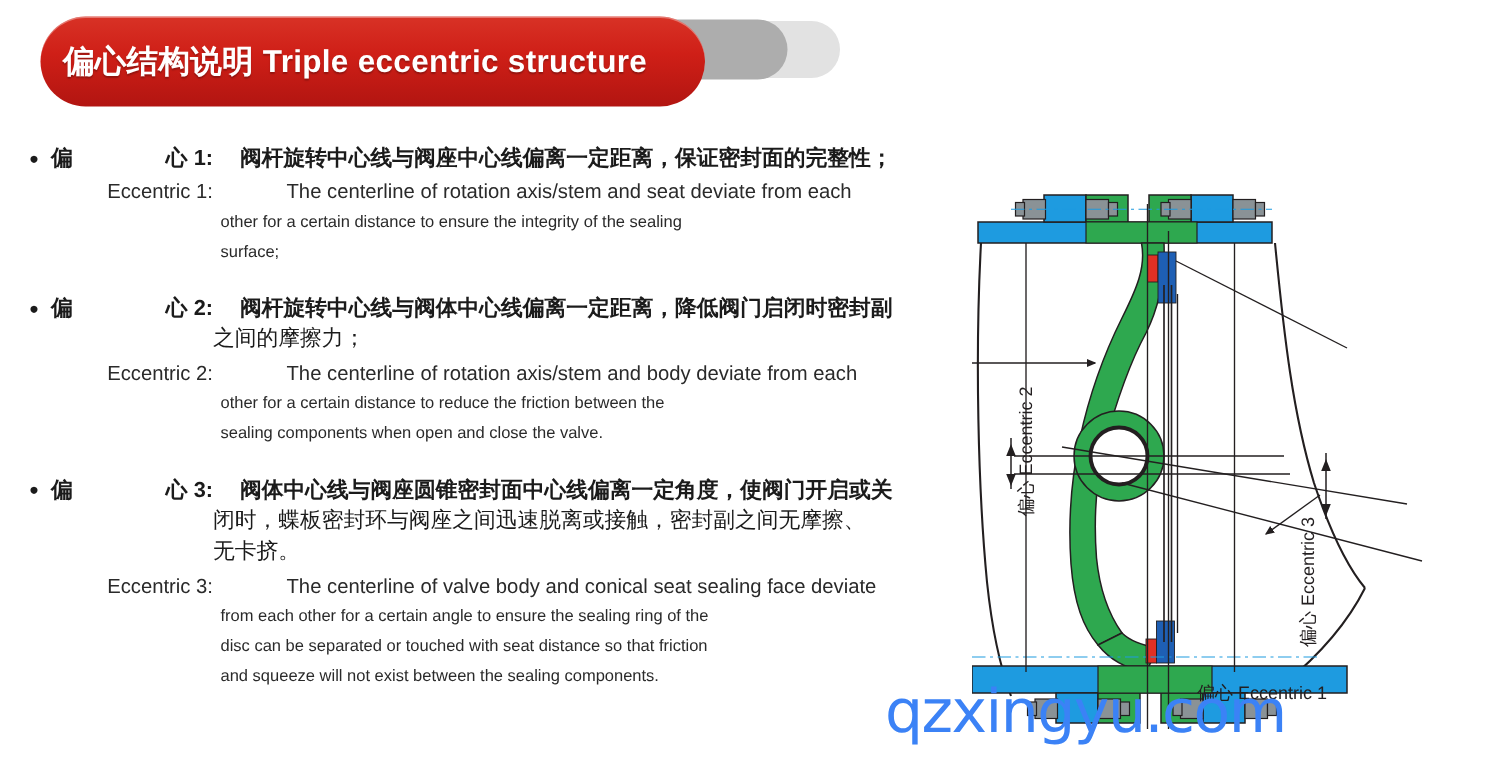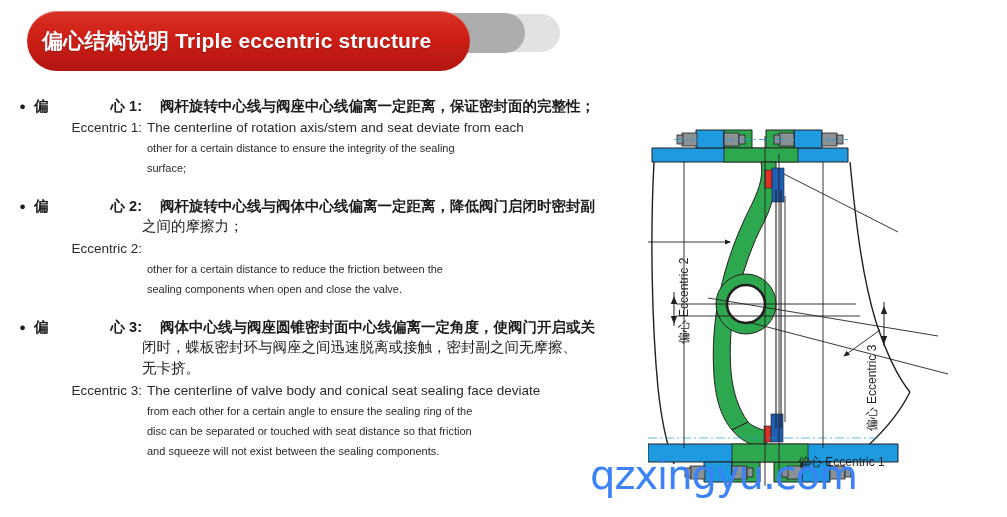--- a/index.html
+++ b/index.html
@@ -70,20 +70,21 @@
   .cn-cont{
     padding-left:142px;
     font-size:14.5px;font-weight:normal;line-height:21px;color:#1b1b1b;
   }
   .en-line{
     display:flex;
     font-size:13.5px;
     line-height:20px;
     color:#2a2a2a;
     margin-top:2px;
+    gap:44px;
   }
   .en-label{
     flex:0 0 142px;width:142px;text-align:right;padding-right:5px;
     white-space:nowrap;
   }
   .en-body{flex:1;}
   .en-cont{
     padding-left:147px;
     font-size:11px;line-height:20px;color:#2a2a2a;
   }
@@ -139,20 +140,21 @@
       <span class="bullet">●</span>
       <span class="cn-label">
         <span class="ch">偏</span>
         <span class="ch">心 2:</span>
       </span>
       <span class="cn-body">阀杆旋转中心线与阀体中心线偏离一定距离，降低阀门启闭时密封副</span>
     </div>
     <div class="cn-cont">之间的摩擦力；</div>
     <div class="en-line">
       <span class="en-label">Eccentric 2:</span>
+      <span class="en-body">The centerline of rotation axis/stem and body deviate from each</span>
     </div>
     <div class="en-cont">other for a certain distance to reduce the friction between the</div>
     <div class="en-cont">sealing components when open and close the valve.</div>
   </div>
 
   <div class="block">
     <div class="cn-line">
       <span class="bullet">●</span>
       <span class="cn-label">
         <span class="ch">偏</span>

